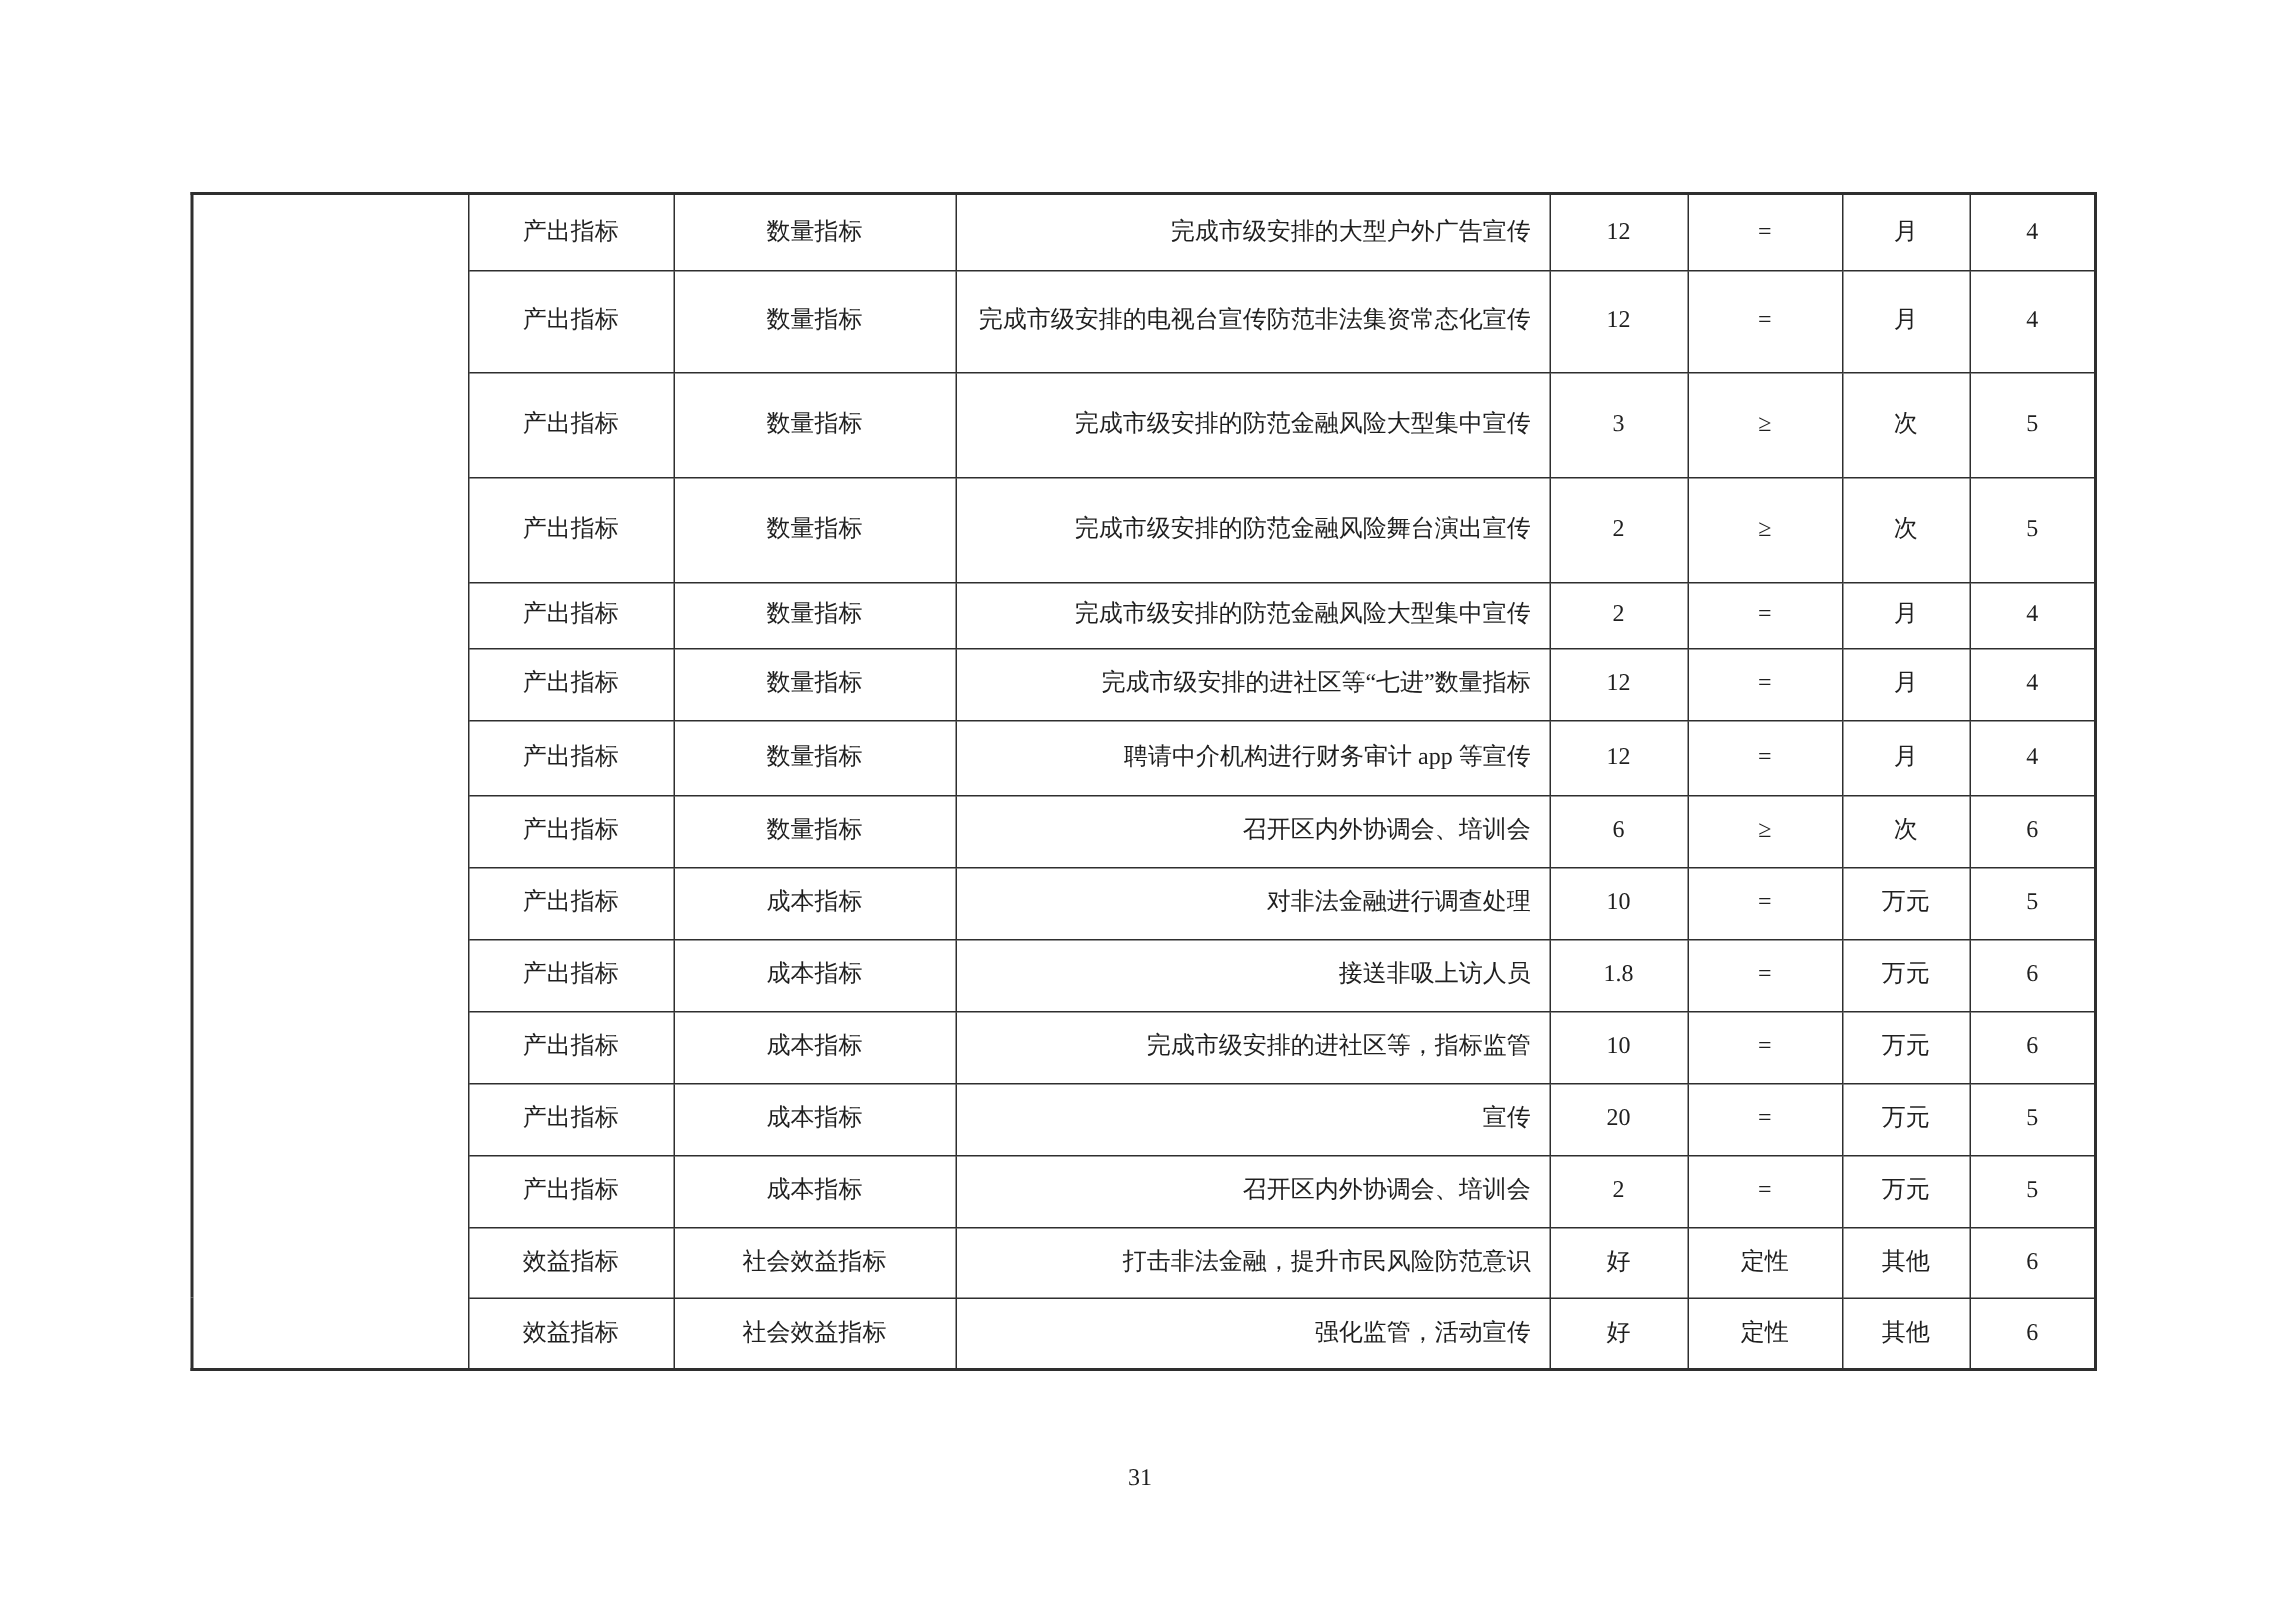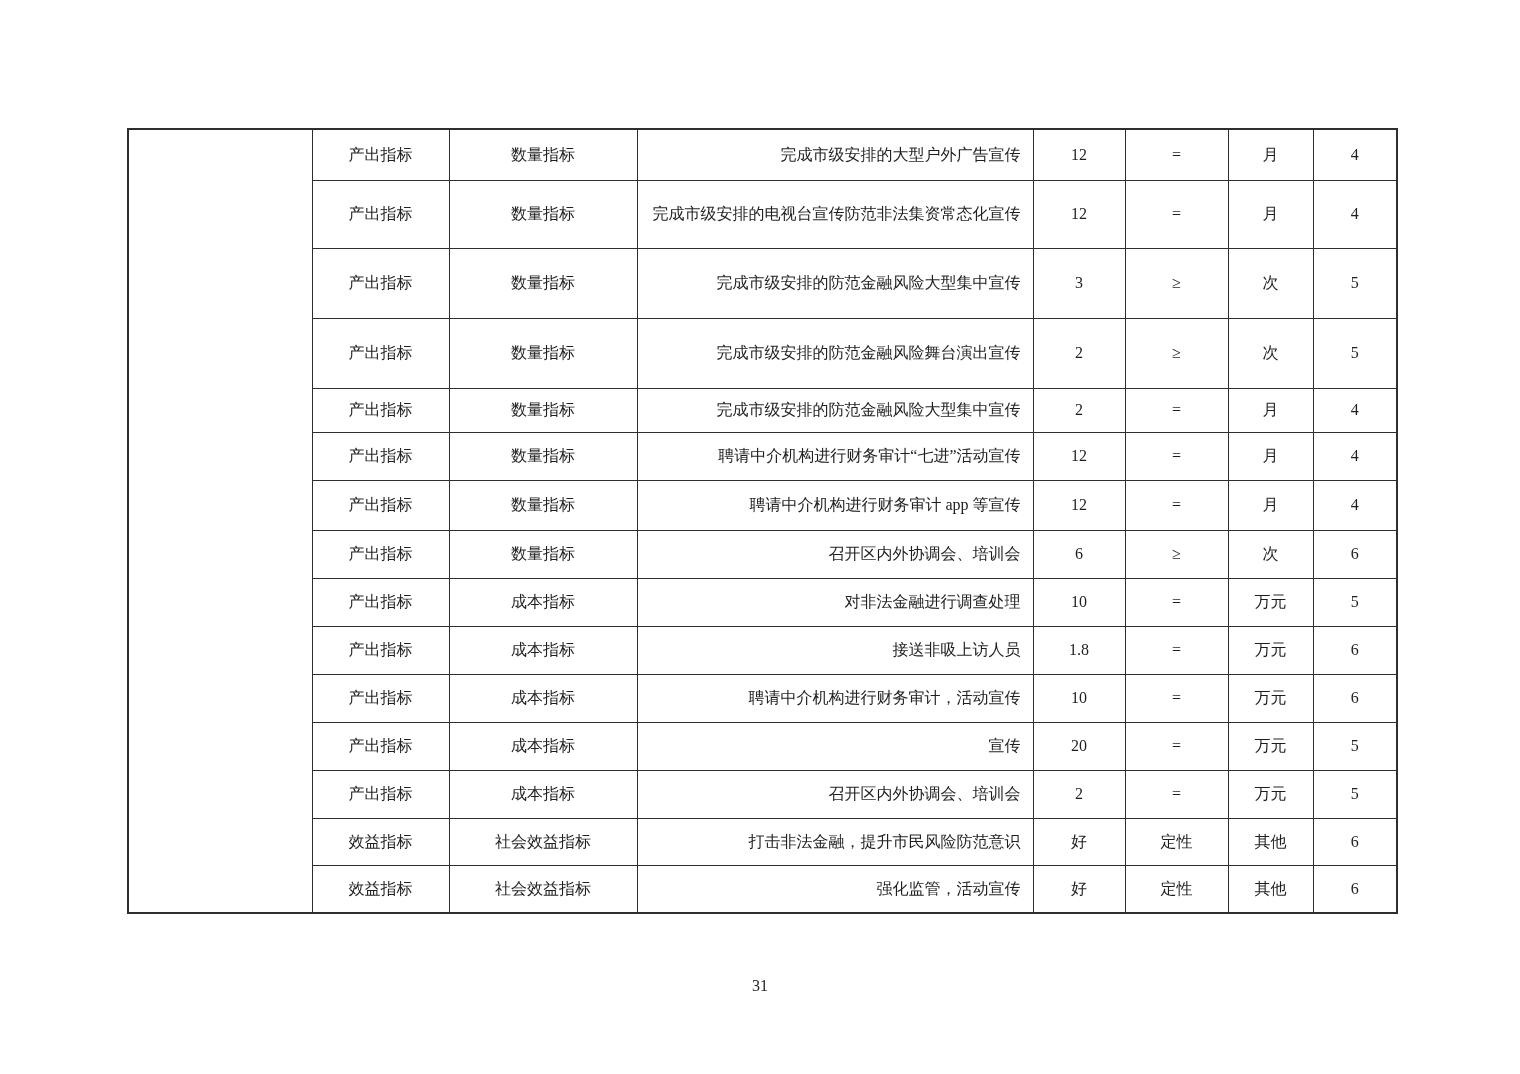--- a/index.html
+++ b/index.html
@@ -116,21 +116,21 @@
           <td class="col-subcategory">数量指标</td>
           <td class="col-description">完成市级安排的防范金融风险大型集中宣传</td>
           <td class="col-value">2</td>
           <td class="col-operator">=</td>
           <td class="col-unit">月</td>
           <td class="col-score">4</td>
         </tr>
         <tr style="height: 48px;">
           <td class="col-category">产出指标</td>
           <td class="col-subcategory">数量指标</td>
-          <td class="col-description">聘请中介机构进行财务审计“七进”活动宣传</td>
+          <td class="col-description">完成市级安排的进社区等“七进”数量指标</td>
           <td class="col-value">12</td>
           <td class="col-operator">=</td>
           <td class="col-unit">月</td>
           <td class="col-score">4</td>
         </tr>
         <tr style="height: 50px;">
           <td class="col-category">产出指标</td>
           <td class="col-subcategory">数量指标</td>
           <td class="col-description">聘请中介机构进行财务审计 app 等宣传</td>
           <td class="col-value">12</td>
@@ -161,21 +161,21 @@
           <td class="col-subcategory">成本指标</td>
           <td class="col-description">接送非吸上访人员</td>
           <td class="col-value">1.8</td>
           <td class="col-operator">=</td>
           <td class="col-unit">万元</td>
           <td class="col-score">6</td>
         </tr>
         <tr style="height: 48px;">
           <td class="col-category">产出指标</td>
           <td class="col-subcategory">成本指标</td>
-          <td class="col-description">聘请中介机构进行财务审计，活动宣传</td>
+          <td class="col-description">完成市级安排的进社区等，指标监管</td>
           <td class="col-value">10</td>
           <td class="col-operator">=</td>
           <td class="col-unit">万元</td>
           <td class="col-score">6</td>
         </tr>
         <tr style="height: 48px;">
           <td class="col-category">产出指标</td>
           <td class="col-subcategory">成本指标</td>
           <td class="col-description">宣传</td>
           <td class="col-value">20</td>

